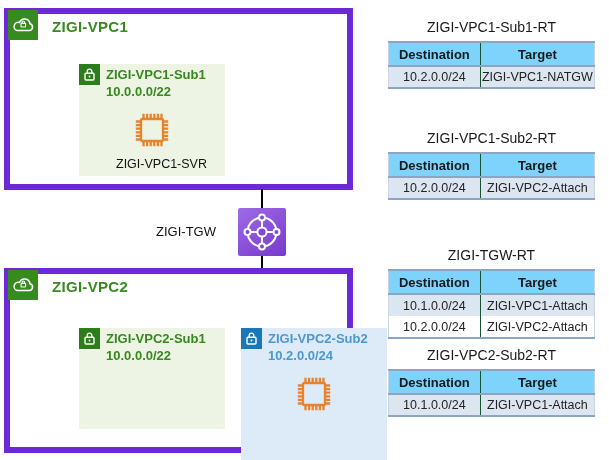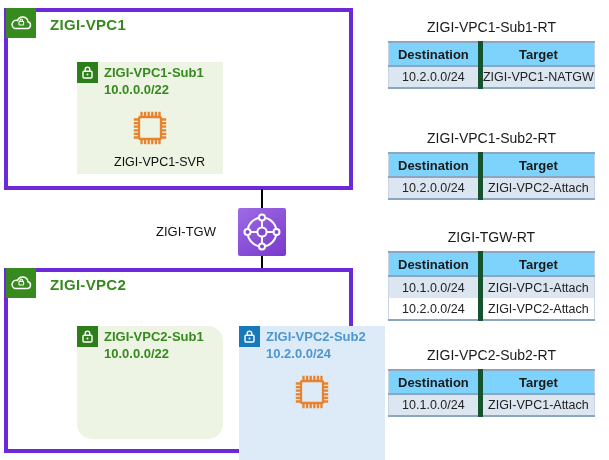--- a/index.html
+++ b/index.html
@@ -4,36 +4,36 @@
 <style>
   * { margin:0; padding:0; box-sizing:border-box; }
   html,body { background:#fff; }
   body { font-family:"Liberation Sans", sans-serif; }
   #canvas {
     position:relative; width:609px; height:460px; background:#ffffff;
     overflow:hidden;
   }
   
   .vpc-box {
-    position:absolute; border:4px solid #6d28d9; background:#fff;
+    position:absolute; border:6px solid #6d28d9; background:#fff;
   }
   #vpc1 { left:4px; top:8px;   width:349px; height:182px; }
   #vpc2 { left:4px; top:268px; width:349px; height:185px; }
   .vpc-cloud { position:absolute; left:-2px; top:-4px; width:30px; height:30px; }
   .vpc-title {
     position:absolute; left:42px; top:4px; font-size:15px; font-weight:700;
     color:#368A1E; letter-spacing:.3px;
   }
   
   .subnet { position:absolute; width:146px;margin-left:48px; }
   .subnet.green { background:#EDF4E4; }
   .subnet.blue  { background:#DCEBF7; }
   #vpc1-sub1 { left:21px;  top:50px; height:112px; }
   #vpc1-sub2 { left:183px; top:50px; height:112px; }
-  #vpc2-sub1 { left:21px;  top:54px; height:113px;border-radius:15px; }
+  #vpc2-sub1 { left:21px;  top:54px; height:101px; }
   #vpc2-sub2 { left:183px; top:54px; height:134px; }
   .subnet-lock { position:absolute; left:0; top:0; width:21px; height:21px; }
   .subnet-text {
     position:absolute; left:27px; top:2px; font-size:13px; font-weight:700;
     line-height:17px; white-space:nowrap;
   }
   .subnet-text.green { color:#368A1E; }
   .subnet-text.blue  { color:#4E97CE; }
   .res-icon { position:absolute; left:52px; top:45px; width:42px; height:42px; }
   .res-label {
@@ -46,35 +46,35 @@
     position:absolute; left:238px; top:208px; width:48px; height:48px;
     background:linear-gradient(145deg,#9d6ce4 0%,#7939cc 100%);
     border-radius:2px;
   }
   #tgw-label {
     position:absolute; left:126px; top:224px; width:90px; text-align:right;
     font-size:13px; color:#111;
   }
   
   .rt { position:absolute; left:388px; width:207px; }
-  #rt1 { top:19px; }  #rt2 { top:130px; }  #rt3 { top:229px; }  #rt4 { top:347px; }
+  #rt1 { top:19px; }  #rt2 { top:130px; }  #rt3 { top:247px; }  #rt4 { top:347px; }
   .rt-title { text-align:center; font-size:14px; color:#1a1a1a; margin-bottom:6px; white-space:nowrap; }
   .rt table {
     width:207px; border-collapse:collapse; background:#fff;
     border-top:2px solid #8CA6C2; border-bottom:2px solid #8CA6C2;
     border-left:1px solid #CBD6E4; border-right:1px solid #CBD6E4;
   }
   .rt th {
     height:24px; font-size:13px; font-weight:700; color:#1a1a1a;
     text-align:center; border-bottom:2px solid #8CA6C2; background:#7dd3fc;
   }
   .rt td {
     height:22px; font-size:12.5px; color:#222; text-align:center;
   }
-  .rt th + th, .rt td + td { border-left:5px solid #14532d; }
+  .rt th + th, .rt td + td { border-left:1px solid #14532d; }
   .rt .col-dest { width:92px; }
   .rt .col-tgt  { width:115px; }
   .rt tr.band td { background:#DCE6F1; }
 </style>
 </head>
 <body>
 
 <svg width="0" height="0" style="position:absolute">
   <defs>
     <g id="def-cloud-lock">

